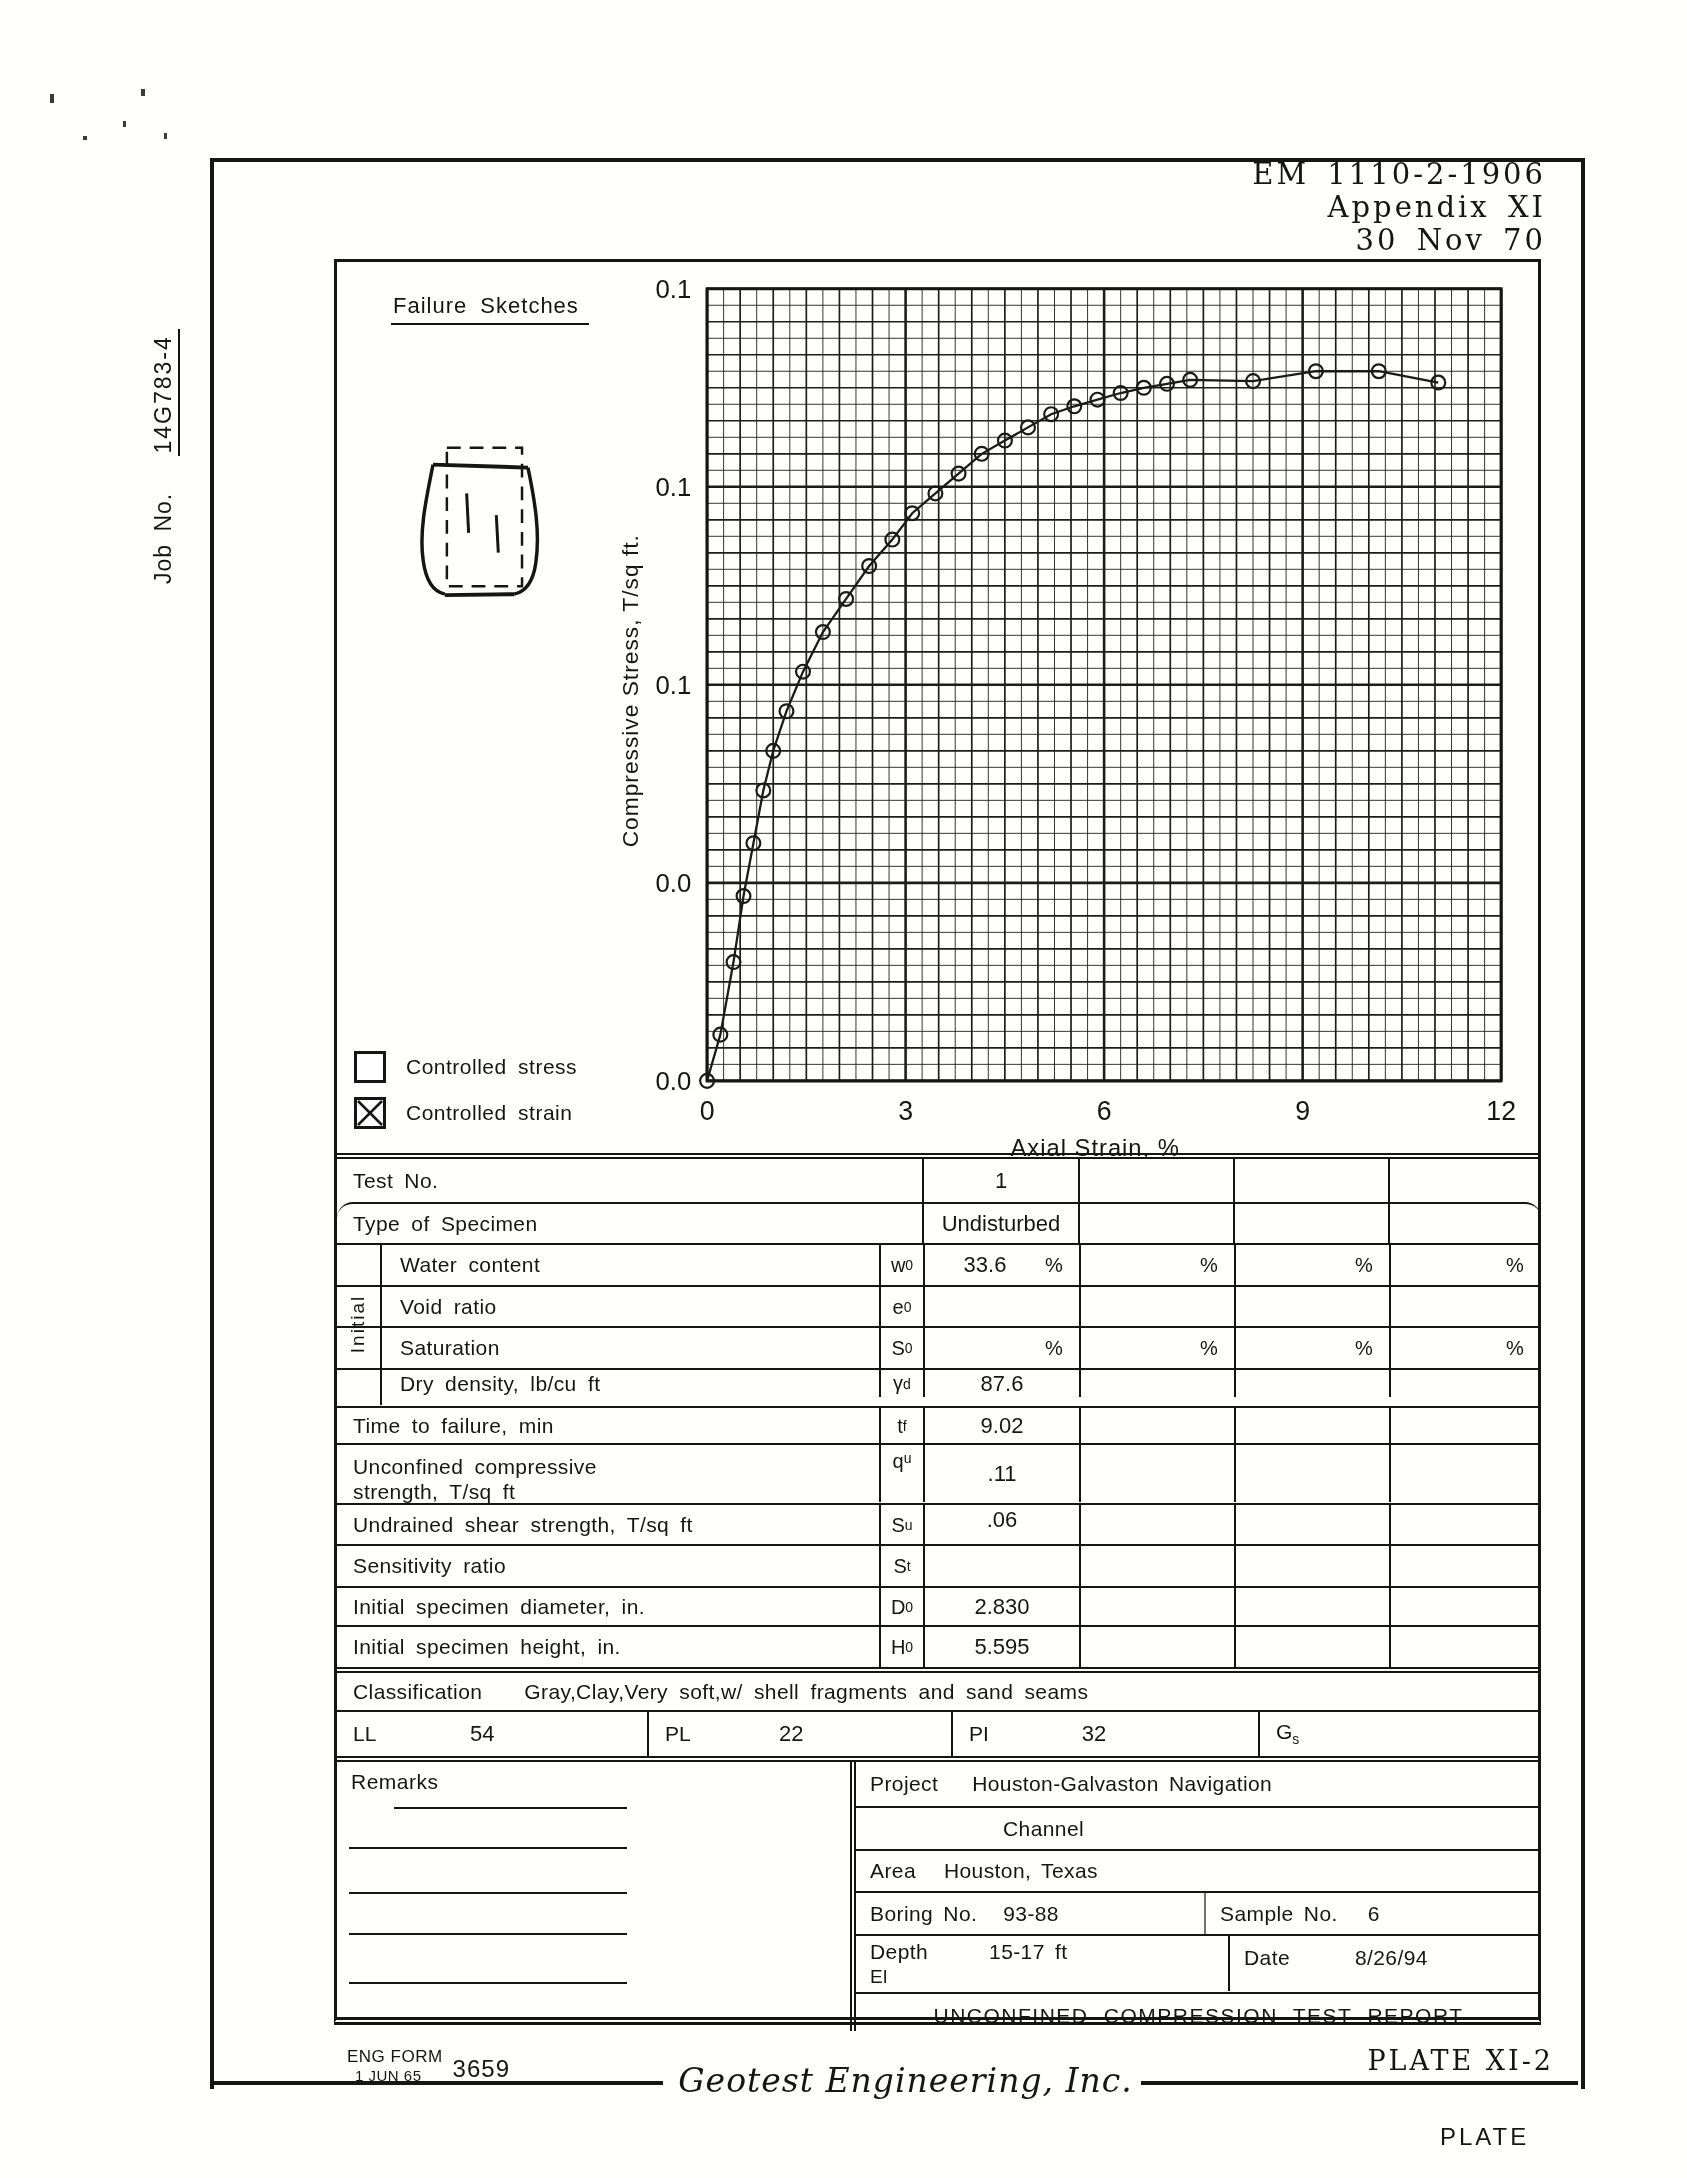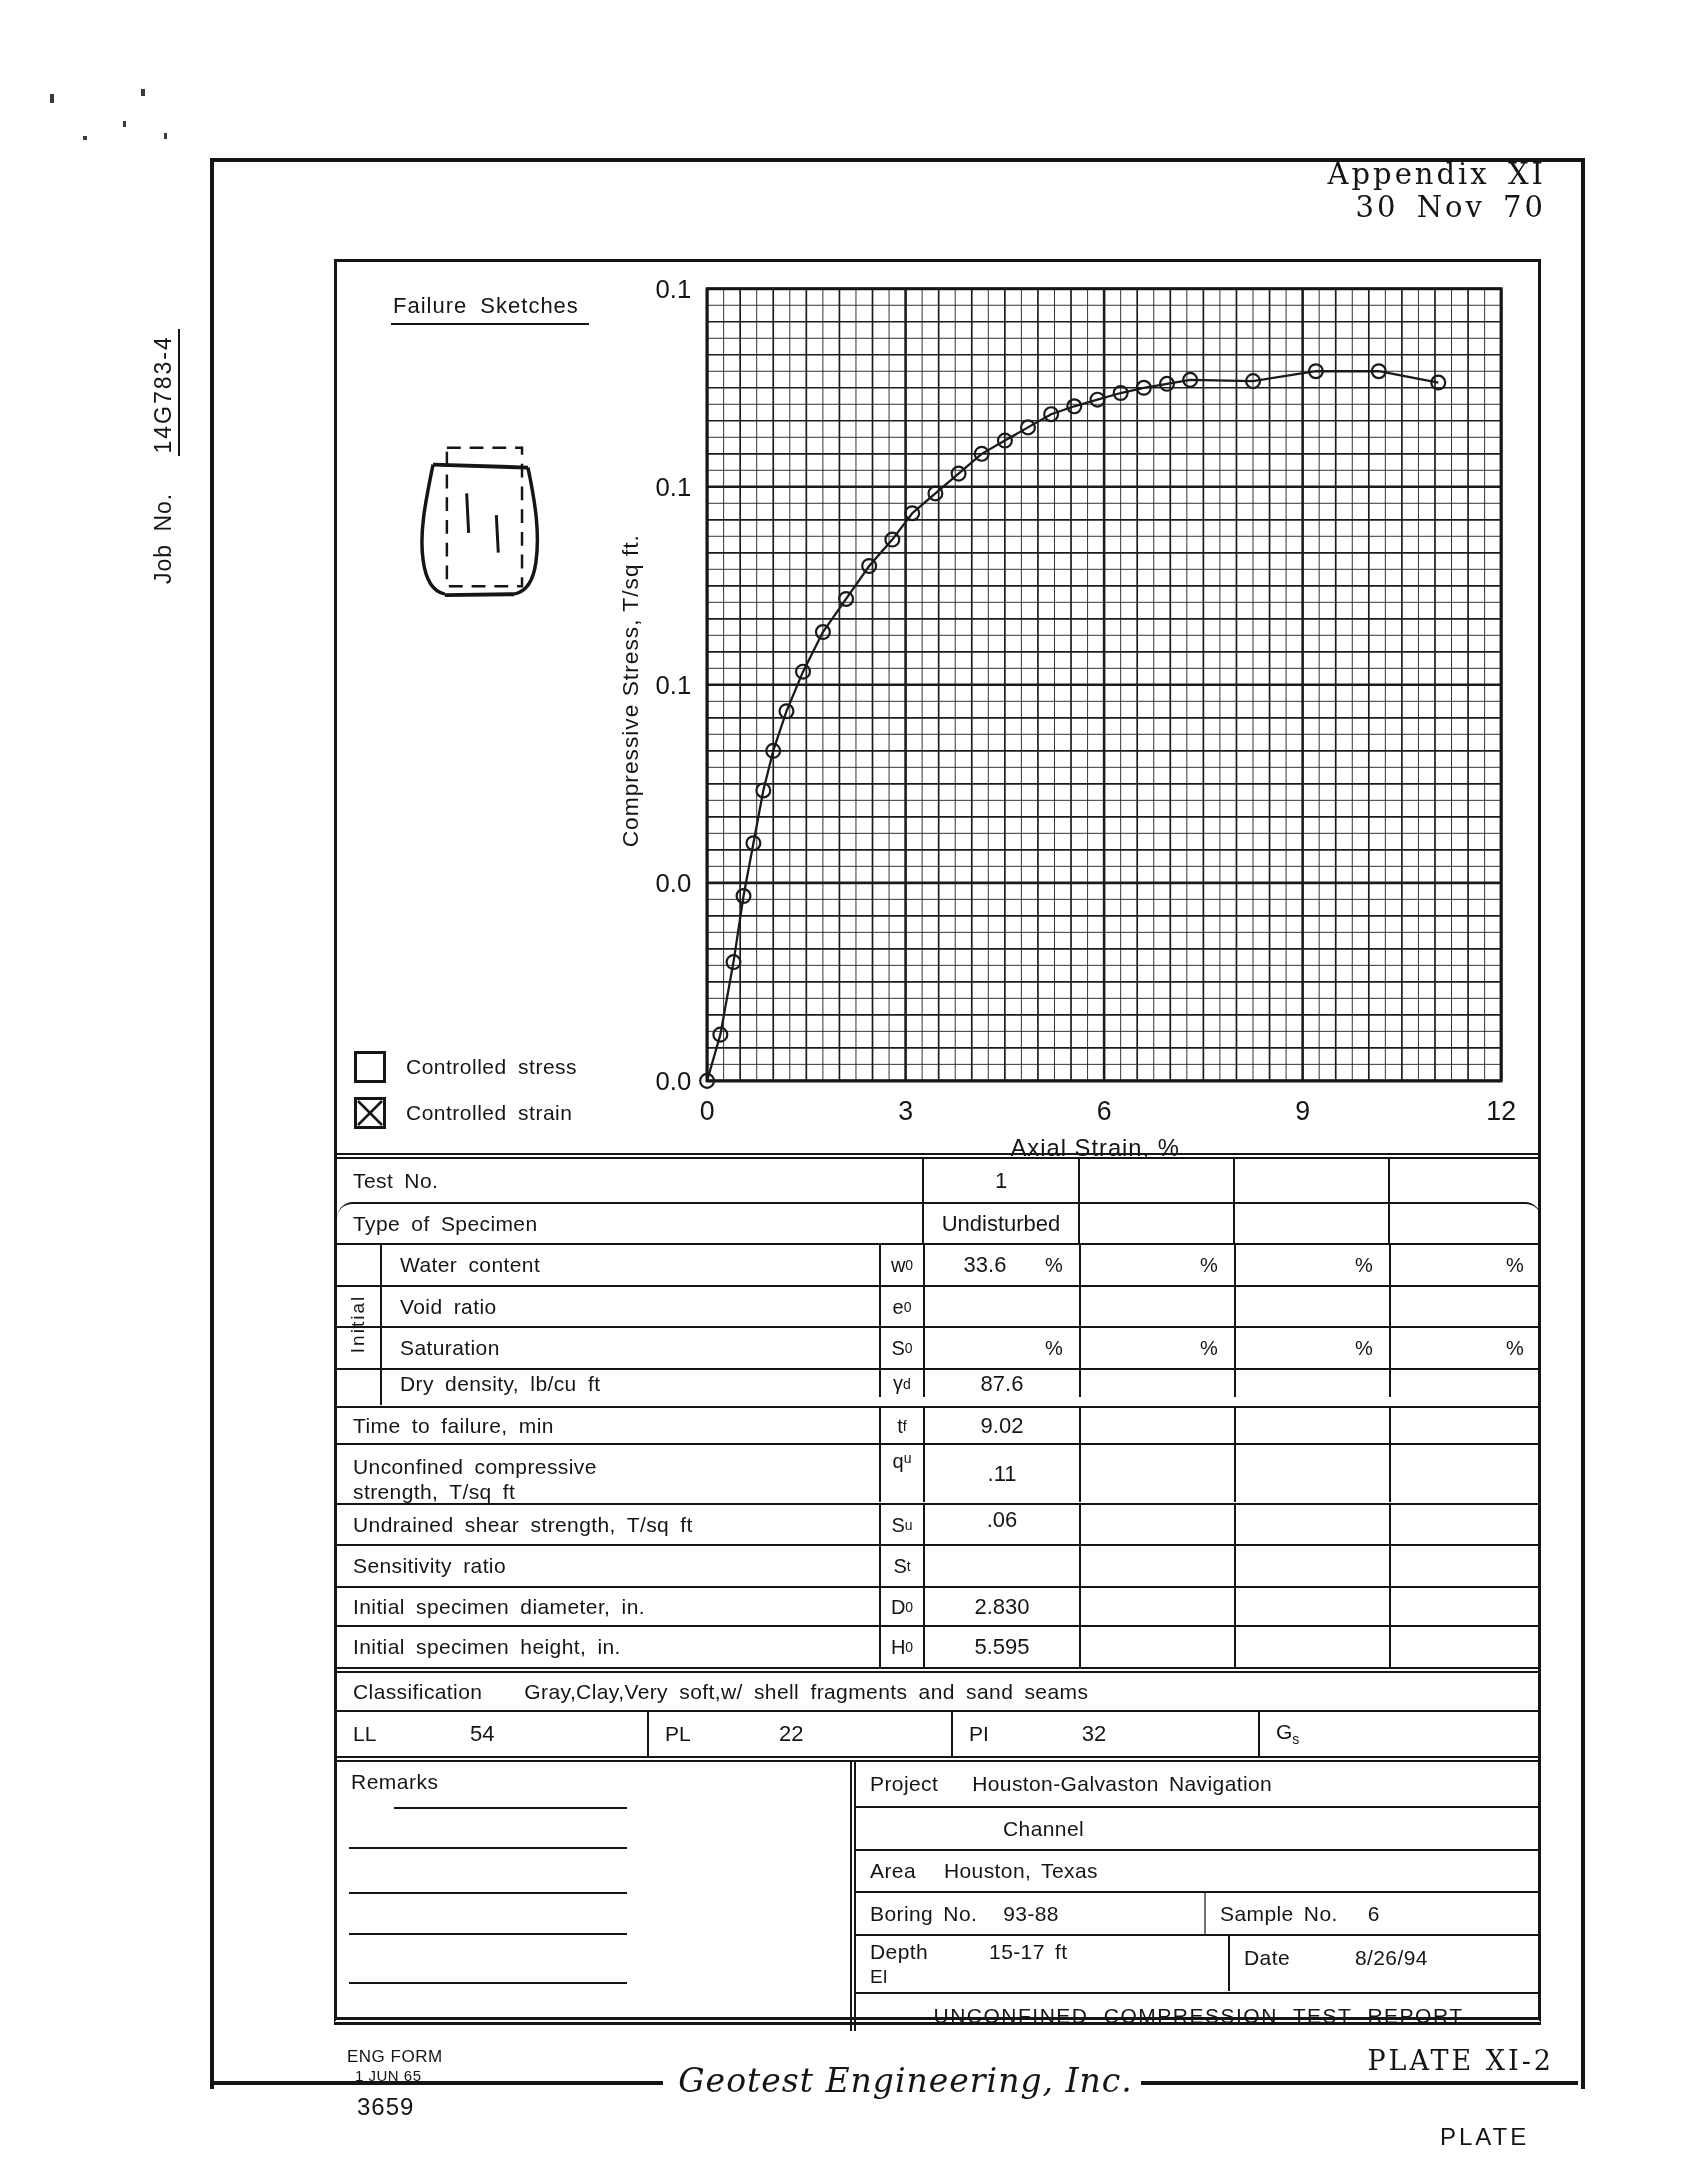--- a/index.html
+++ b/index.html
@@ -63,21 +63,21 @@
         border-top:2px solid #151515;box-sizing:border-box;font-size:21px;letter-spacing:0.4px;word-spacing:4px;}
   .prow.nb{border-top:none;}
   .plab{padding-left:14px;}
   .pval{margin-left:34px;}
   .subcell{height:100%;display:flex;align-items:center;box-sizing:border-box;}
   .depthwrap{display:flex;flex-direction:column;justify-content:center;height:100%;padding-left:14px;font-size:21px;}
   .depthwrap .dr{display:flex;}
   .depthwrap .el{font-size:19px;margin-top:2px;}
   .rpt-title{width:100%;text-align:center;font-size:21px;letter-spacing:1.5px;word-spacing:8px;}
   
-  .engform{left:347px;top:2047px;display:flex;align-items:flex-start;flex-direction:column;}
+  .engform{left:347px;top:2047px;display:flex;align-items:flex-start;}
   .engform .stack{display:flex;flex-direction:column;font-size:17px;line-height:19px;letter-spacing:0.5px;}
   .engform .stack .l2{font-size:15px;padding-left:8px;}
   .engform .no{font-size:24px;margin-left:10px;margin-top:8px;letter-spacing:1px;}
   .plate-no{left:1346px;top:2045px;width:208px;text-align:right;font-family:"DejaVu Serif",serif;
             font-size:27px;letter-spacing:3px;}
   .company{left:653px;top:2061px;width:505px;text-align:center;
            font-family:"DejaVu Serif",serif;font-style:italic;font-size:33px;letter-spacing:1px;}
   .plate-word{left:1440px;top:2123px;font-size:24px;letter-spacing:3px;}
   .speck{position:absolute;background:#3a3a3a;}
   svg text{font-family:"Liberation Sans",sans-serif;fill:#151515;}
@@ -91,20 +91,21 @@
   <div class="speck" style="left:141px;top:89px;width:4px;height:7px;"></div>
   <div class="speck" style="left:123px;top:121px;width:3px;height:6px;"></div>
   <div class="speck" style="left:83px;top:136px;width:4px;height:4px;"></div>
   <div class="speck" style="left:164px;top:133px;width:3px;height:6px;"></div>
 
   <div class="abs outer-frame"></div>
   <div class="abs bottom-seg" style="left:210px;width:453px;"></div>
   <div class="abs bottom-seg" style="left:1141px;width:437px;"></div>
 
   <div class="abs hdr">
+    <div>EM 1110-2-1906</div>
     <div>Appendix XI</div>
     <div>30 Nov 70</div>
   </div>
 
   <div class="abs jobno">
     <span>Job No.</span>&nbsp;&nbsp;
     <span class="num">14G783-4</span>
   </div>
 
   <div class="abs inner-box"></div>

